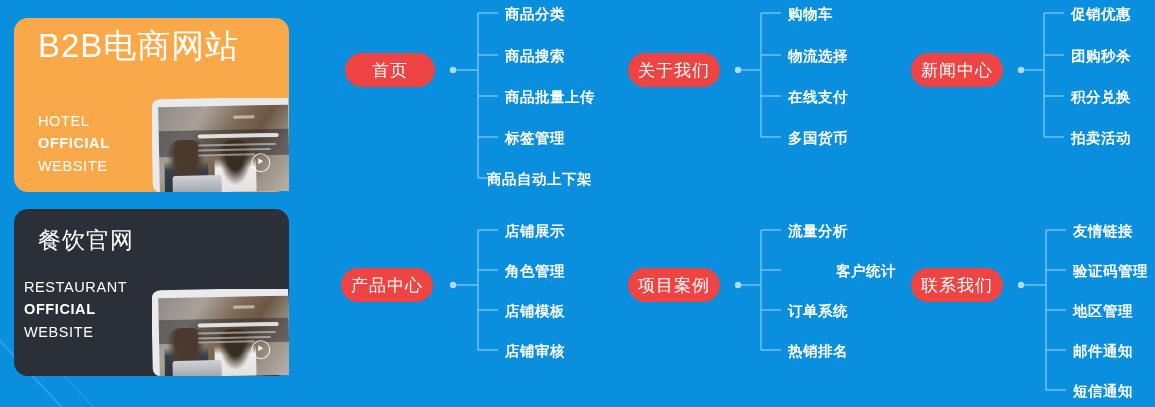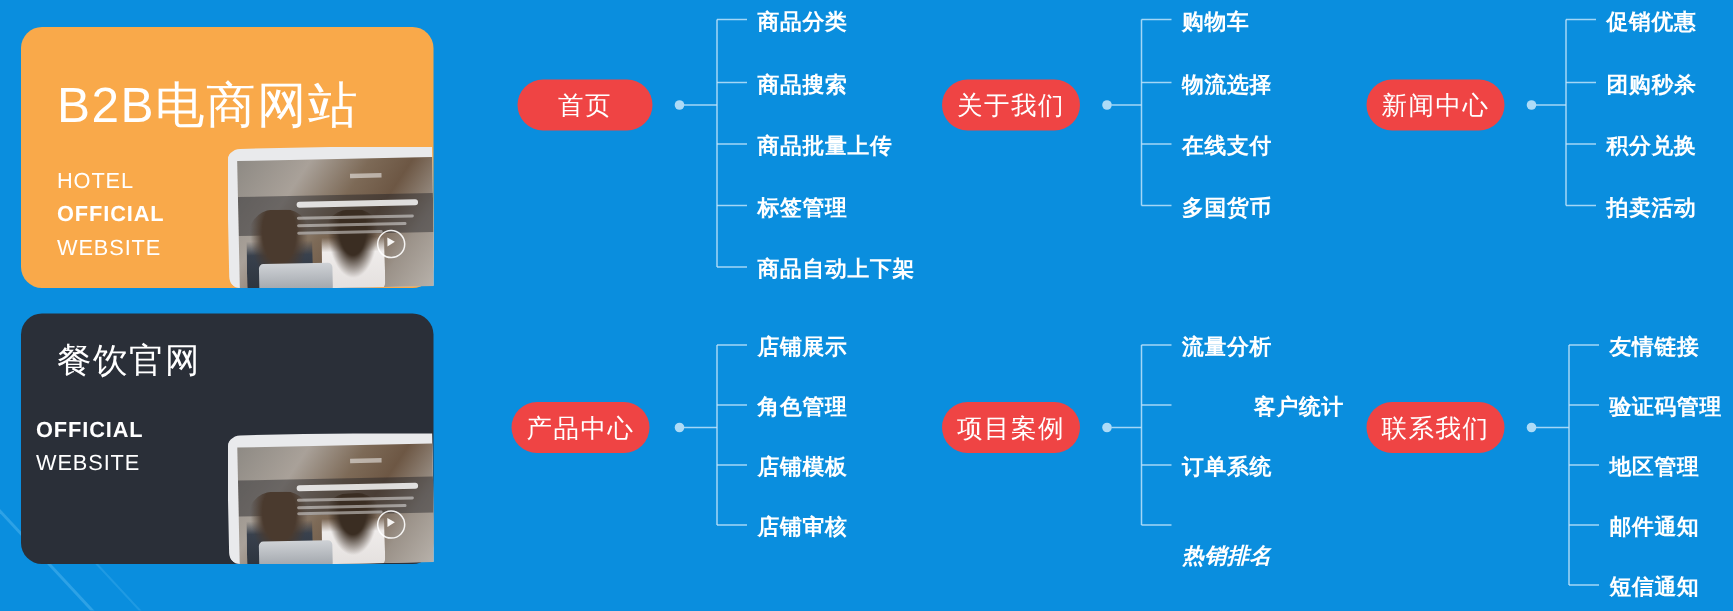--- a/index.html
+++ b/index.html
@@ -18,21 +18,21 @@
   .card{
     position:absolute;border-radius:14px;overflow:hidden;
   }
   .card.orange{left:14px;top:18px;width:275px;height:174px;background:#f9a94a;}
   .card.dark{left:14px;top:209px;width:275px;height:167px;background:#2a2f38;}
 
   .card-title{
     position:absolute;left:24px;color:#ffffff;font-weight:400;
     letter-spacing:1px;white-space:nowrap;
   }
-  .card.orange .card-title{top:30px;font-size:33px;}
+  .card.orange .card-title{top:6px;font-size:33px;}
   .card.dark .card-title{top:16px;font-size:23px;}
 
   .card-sub{
     position:absolute;left:24px;color:#ffffff;font-size:14.5px;
     letter-spacing:.6px;line-height:1.55;white-space:nowrap;
   }
   .card.orange .card-sub{top:92px;}
   .card-sub .bold{font-weight:bold;display:block;}
   .card-sub span{display:block;}
 
@@ -147,20 +147,21 @@
         <div class="scr-l2"></div>
         <div class="scr-l3"></div>
       <div class="play"></div>
     </div>
   </div>
 
   <div class="card dark">
     <div class="card-title">餐饮官网</div>
   </div>
   <div class="card-sub" style="top:276px;left:24px;z-index:3;">
+    <span>RESTAURANT</span>
     <span class="bold">OFFICIAL</span>
     <span>WEBSITE</span>
   </div>
   <div class="mock b">
     <div class="bezel"></div>
     <div class="screen">
       <div class="scr-tagtop"></div>
       <div class="scr-band"></div>
       <div class="scr-person1"></div>
       <div class="scr-person2"></div>
@@ -182,21 +183,21 @@
       <line x1="478" y1="13" x2="498" y2="13"></line>
       <line x1="478" y1="55" x2="498" y2="55"></line>
       <line x1="478" y1="96" x2="498" y2="96"></line>
       <line x1="478" y1="137" x2="498" y2="137"></line>
       <line x1="478" y1="178" x2="498" y2="178"></line>
     </svg>
     <div class="leaf" style="left:505px;top:5px;">商品分类</div>
     <div class="leaf" style="left:505px;top:47px;">商品搜索</div>
     <div class="leaf" style="left:505px;top:88px;">商品批量上传</div>
     <div class="leaf" style="left:505px;top:129px;">标签管理</div>
-    <div class="leaf" style="left:505px;top:170px;">商品自动上下架</div>
+    <div class="leaf" style="left:487px;top:170px;">商品自动上下架</div>
   </div>
 
   <div class="branch">
     <div class="pill w2" style="left:628px;top:53px;">关于我们</div>
     <svg class="conn">
       <circle cx="738" cy="70" r="3.2"></circle>
       <line x1="741" y1="70" x2="761" y2="70"></line>
       <line x1="761" y1="13" x2="761" y2="137"></line>
       <line x1="761" y1="13" x2="781" y2="13"></line>
       <line x1="761" y1="55" x2="781" y2="55"></line>
@@ -250,21 +251,21 @@
       <line x1="741" y1="285" x2="761" y2="285"></line>
       <line x1="761" y1="230" x2="761" y2="350"></line>
       <line x1="761" y1="230" x2="781" y2="230"></line>
       <line x1="761" y1="270" x2="781" y2="270"></line>
       <line x1="761" y1="310" x2="781" y2="310"></line>
       <line x1="761" y1="350" x2="781" y2="350"></line>
     </svg>
     <div class="leaf" style="left:788px;top:222px;">流量分析</div>
     <div class="leaf" style="left:788px;top:262px;margin-left:48px;">客户统计</div>
     <div class="leaf" style="left:788px;top:302px;">订单系统</div>
-    <div class="leaf" style="left:788px;top:361px;font-style:italic;">热销排名</div>
+    <div class="leaf" style="left:788px;top:342px;">热销排名</div>
   </div>
 
   <div class="branch">
     <div class="pill w2" style="left:911px;top:268px;">联系我们</div>
     <svg class="conn">
       <circle cx="1021" cy="285" r="3.2"></circle>
       <line x1="1024" y1="285" x2="1046" y2="285"></line>
       <line x1="1046" y1="230" x2="1046" y2="390"></line>
       <line x1="1046" y1="230" x2="1066" y2="230"></line>
       <line x1="1046" y1="270" x2="1066" y2="270"></line>

